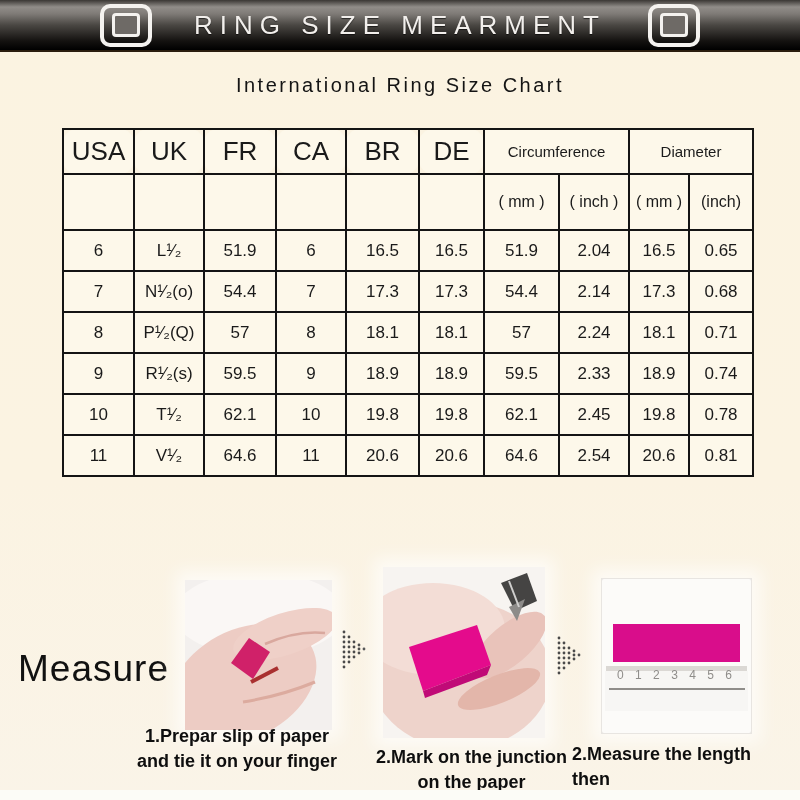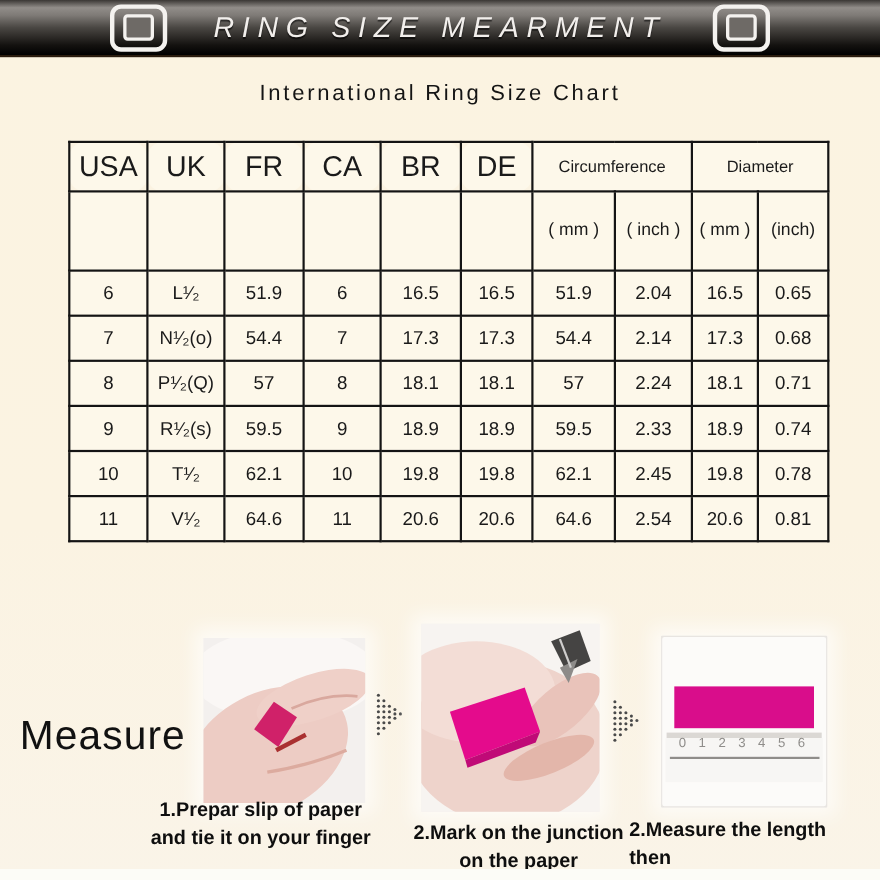--- a/index.html
+++ b/index.html
@@ -8,21 +8,21 @@
   #stage {
     position:relative; width:800px; height:800px;
     background:linear-gradient(180deg,#fbf3e1 0%, #fbf3e2 60%, #faf4e8 100%);
   }
 
   
   .banner {
     position:absolute; left:0; top:0; width:800px; height:52px;
     background:linear-gradient(180deg,#3a3734 0%, #918d89 14%, #7e7a76 28%, #4a4743 50%, #141210 82%, #000 100%);
     border-bottom:2px solid #2a1c0e;
-    display:flex; align-items:center; justify-content:center; gap:42px;font-style:italic;
+    display:flex; align-items:center; justify-content:center; gap:42px;
   }
   .banner-title {
     color:#f2efec; font-size:26px; font-weight:400; letter-spacing:7px;
     text-shadow:0 1px 1px rgba(0,0,0,.6);
   }
   .ring-frame { width:52px; height:43px; border:4px solid #f4f2ef; border-radius:10px;
     display:flex; align-items:center; justify-content:center; }
   .ring-frame-inner { width:28px; height:24px; border:3px solid #f4f2ef; border-radius:4px;
     background:#6e6a66; }
 
@@ -36,21 +36,21 @@
   table.sizes {
     position:absolute; left:62px; top:128px; width:690px;
     border-collapse:collapse; table-layout:fixed;
     color:#1a1a1a;
   }
   table.sizes th, table.sizes td {
     border:2px solid #141414; text-align:center; vertical-align:middle;
     font-weight:400; background:#fdf8ea;
   }
   tr.hdr-main { height:45px; }
-  tr.hdr-unit { height:72px;margin-left:40px; }
+  tr.hdr-unit { height:56px;margin-left:40px; }
   tr.data-row { height:41px; }
   .h-big  { font-size:26px;border-radius:14px; }
   .h-span { font-size:15px; }
   .h-unit { font-size:16px; }
   tr.data-row td { font-size:17px; }
 
   
   .measure-label {
     position:absolute; left:18px; top:648px;
     font-size:37px; color:#111; letter-spacing:1px;

